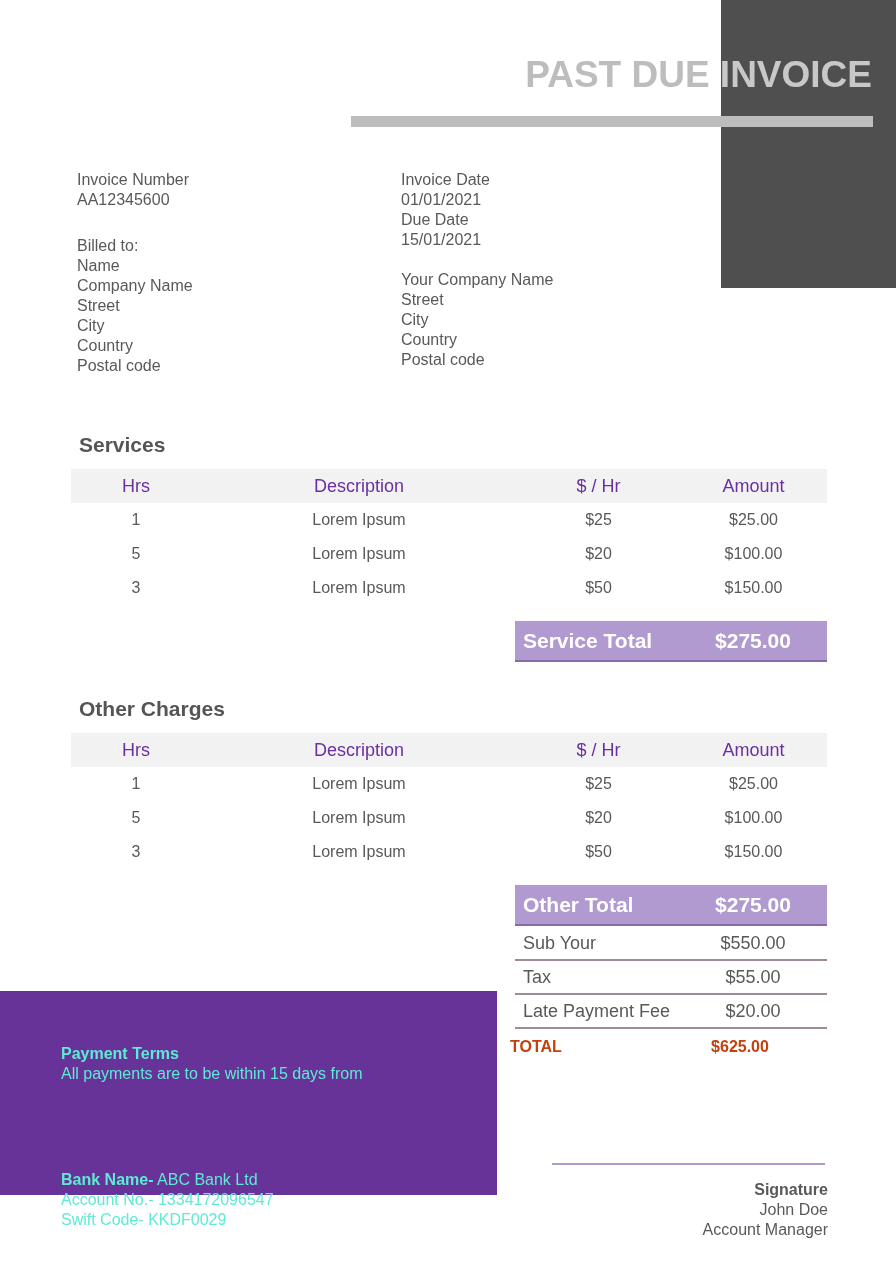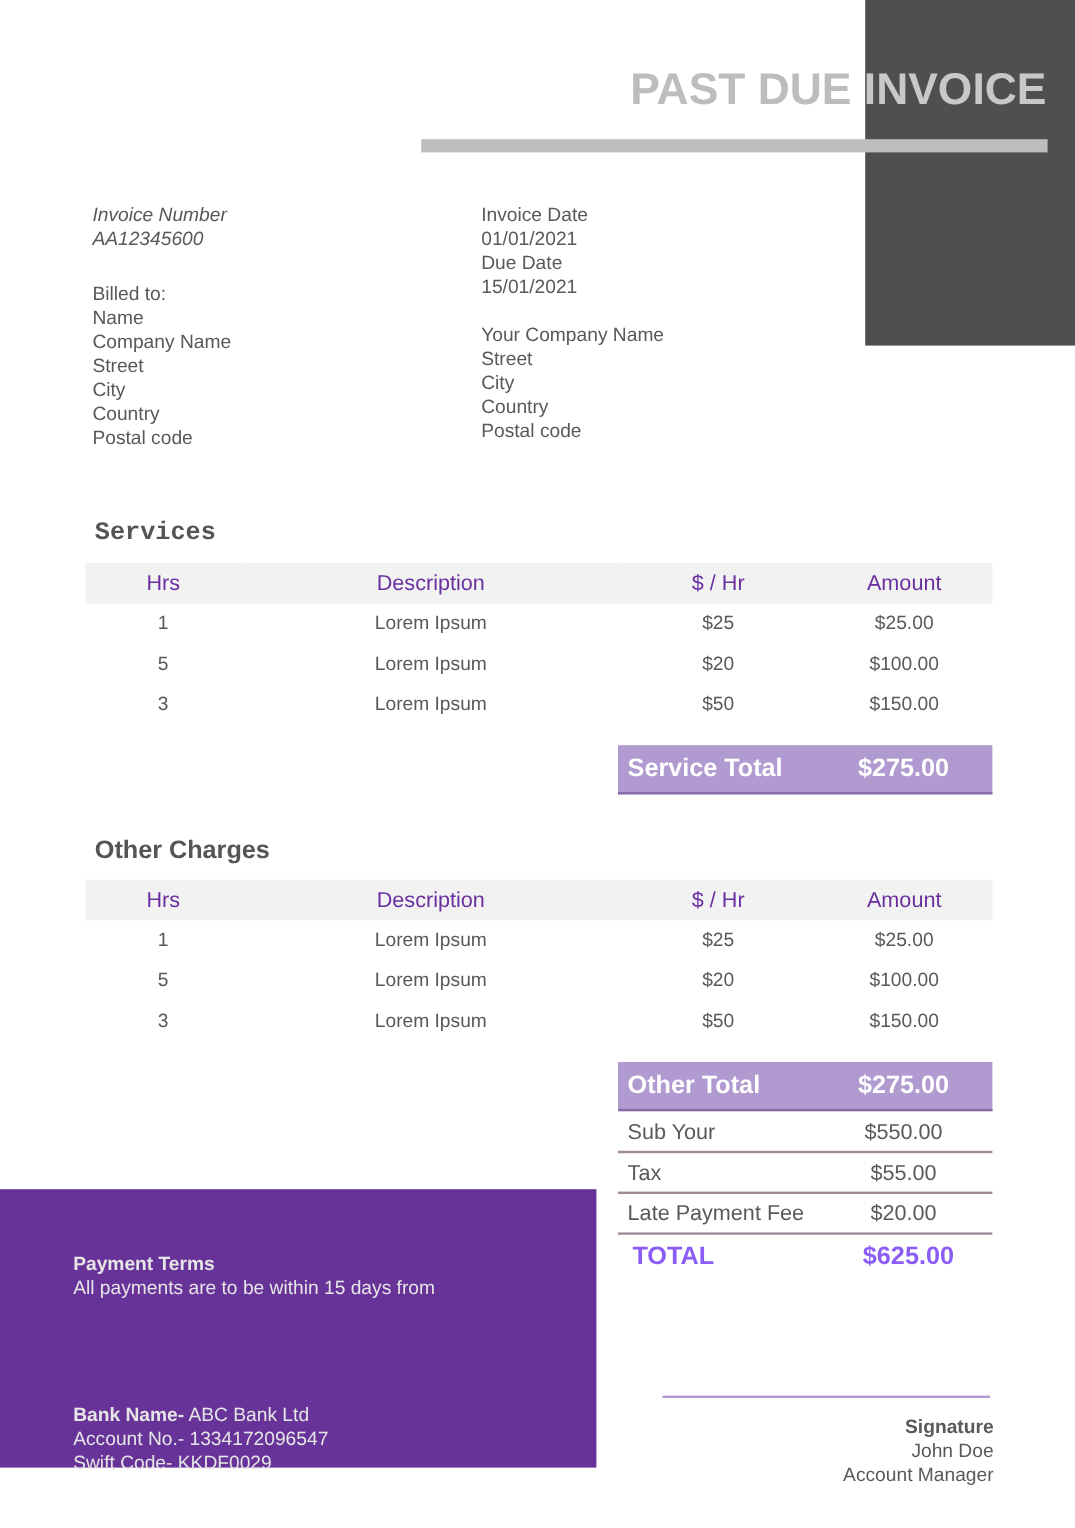--- a/index.html
+++ b/index.html
@@ -16,39 +16,39 @@
   table.items { position: absolute; left: 71px; width: 756px; border-collapse: collapse; font-size: 16px; }
   table.items th { background: #f2f2f2; color: #6a2fa0; font-weight: normal; height: 34px; padding: 0; font-size: 18px; margin-top: 16px; }
   table.items td { text-align: center; height: 34px; padding: 0; color: #595959; }
   .c1 { width: 130px; } .c2 { width: 316px; } .c3 { width: 163px; } .c4 { width: 147px; }
   .total-band { position: absolute; left: 515px; width: 312px; height: 39px; background: #b09ad0; border-bottom: 2px solid #8a6aa8; color: #ffffff; font-weight: bold; font-size: 21px; display: flex; align-items: center; }
   .total-band .lbl { width: 170px; padding-left: 8px; }
   .total-band .val { flex: 1; text-align: center; padding-right: 14px; }
   .sum-row { position: absolute; left: 515px; width: 312px; height: 32px; border-bottom: 2px solid #a08a9a; display: flex; align-items: center; font-size: 18px; color: #595959; }
   .sum-row .lbl { width: 170px; padding-left: 8px; }
   .sum-row .val { flex: 1; text-align: center; padding-right: 14px; }
-  .sum-total { position: absolute; left: 519px; width: 312px; height: 36px; display: flex; align-items: center; font-size: 21px; font-weight: bold; color: #8b5cf6; }
+  .sum-total { position: absolute; left: 502px; width: 312px; height: 36px; display: flex; align-items: center; font-size: 16px; font-weight: bold; color: #c2410c; }
   .sum-total .lbl { width: 170px; padding-left: 8px; }
   .sum-total .val { flex: 1; text-align: center; padding-right: 14px; }
-  .purple-panel { left: 0; top: 991px; width: 497px; height: 232px; background: #683399; color: #e5e5e5; }
+  .purple-panel { left: 0; top: 991px; width: 497px; height: 204px; background: #683399; color: #5eead4; }
   .pt { position: absolute; left: 61px; font-size: 16px; line-height: 20px; }
   .sig-line { left: 552px; top: 1163px; width: 273px; height: 2px; background: #b09ad0; }
   .sig { right: 68px; text-align: right; font-size: 16px; line-height: 20px; color: #595959; }
 </style>
 </head>
 <body>
 
 <div class="abs dark-block"></div>
 <div class="abs title">
   <span class="t1">PAST DUE</span>
   <span class="t2">INVOICE</span>
 </div>
 <div class="abs title-bar"></div>
 
-<div class="abs meta" style="left:77px; top:170px;font-style:italic;">
+<div class="abs meta" style="left:77px; top:170px;">
   <div>Invoice Number</div>
   <div>AA12345600</div>
 </div>
 <div class="abs meta" style="left:77px; top:236px;">
   <div>Billed to:</div>
   <div>Name</div>
   <div>Company Name</div>
   <div>Street</div>
   <div>City</div>
   <div>Country</div>
@@ -62,21 +62,21 @@
   <div>15/01/2021</div>
 </div>
 <div class="abs meta" style="left:401px; top:270px;">
   <div>Your Company Name</div>
   <div>Street</div>
   <div>City</div>
   <div>Country</div>
   <div>Postal code</div>
 </div>
 
-<div class="abs section-title" style="left:79px; top:433px;font-family:Liberation Mono, monospace;">Services</div>
+<div class="abs section-title" style="left:79px; top:433px;">Services</div>
 <table class="items" style="top:469px;">
   <thead>
     <tr>
       <th class="c1">Hrs</th>
       <th class="c2">Description</th>
       <th class="c3">$ / Hr</th>
       <th class="c4">Amount</th>
     </tr>
   </thead>
   <tbody>

